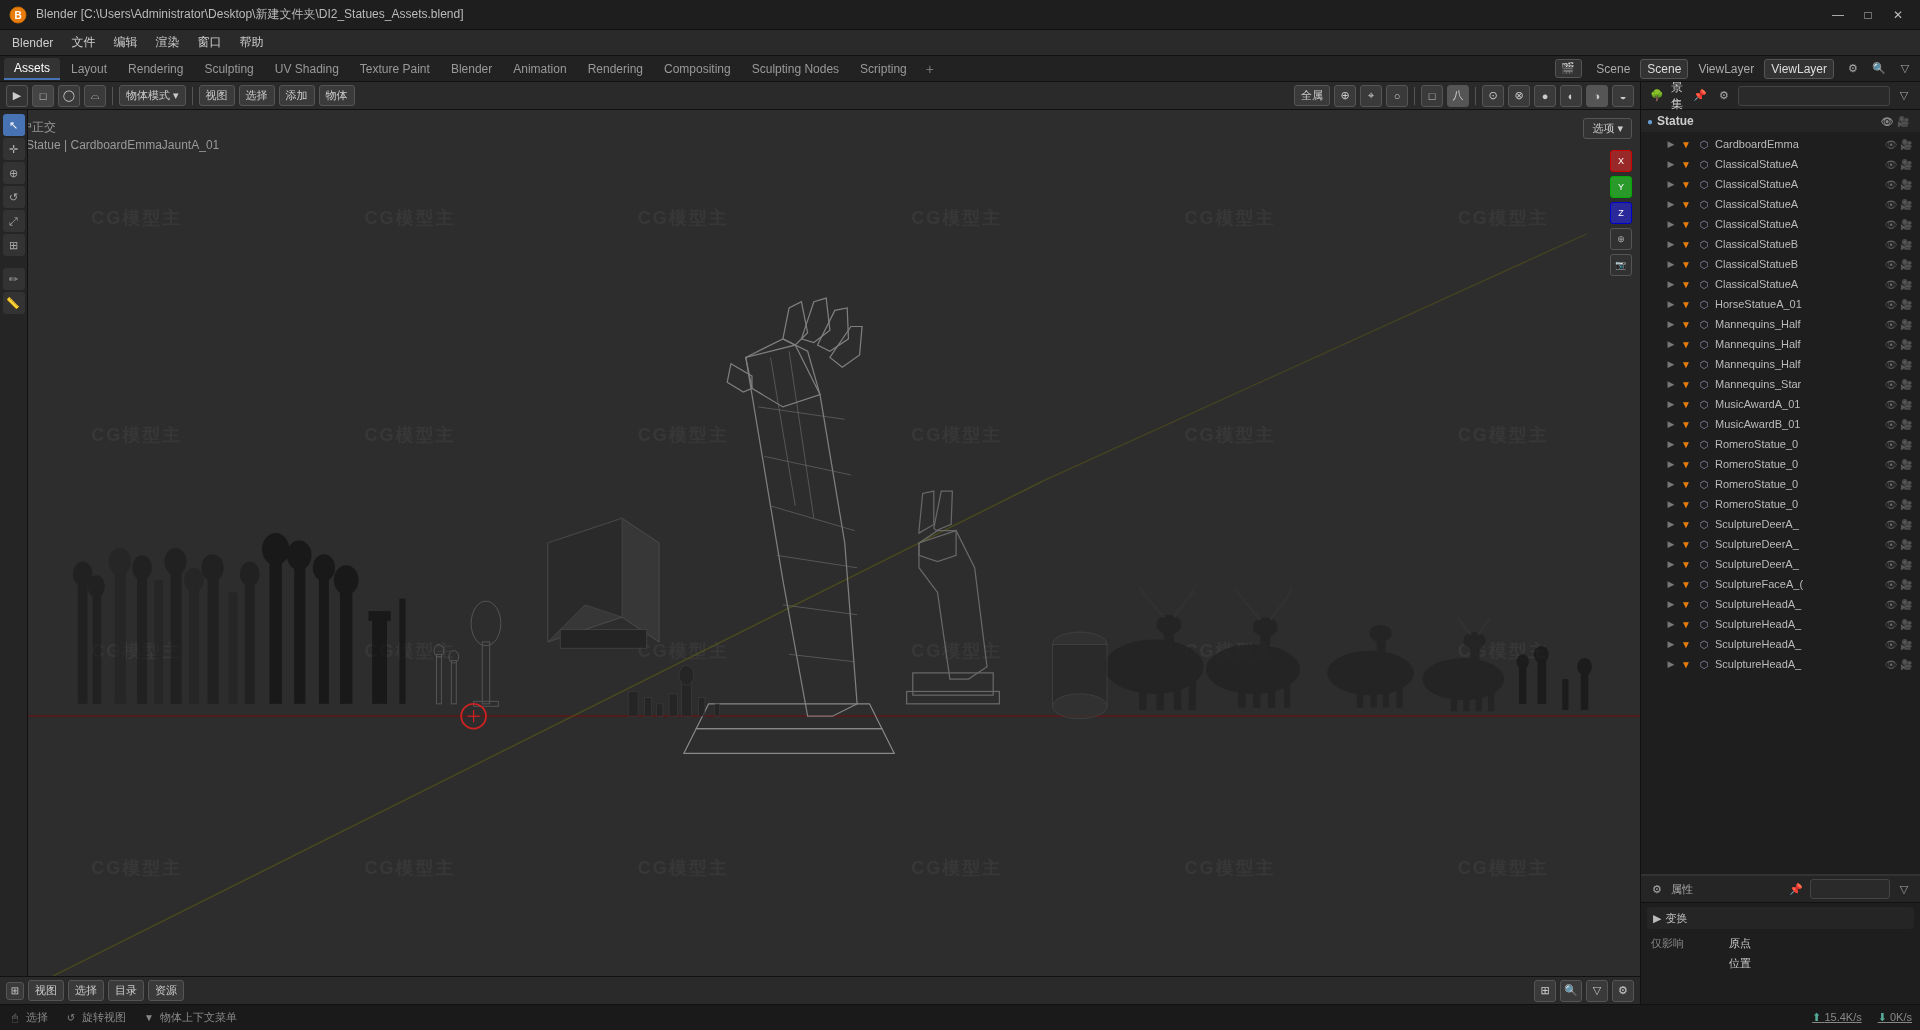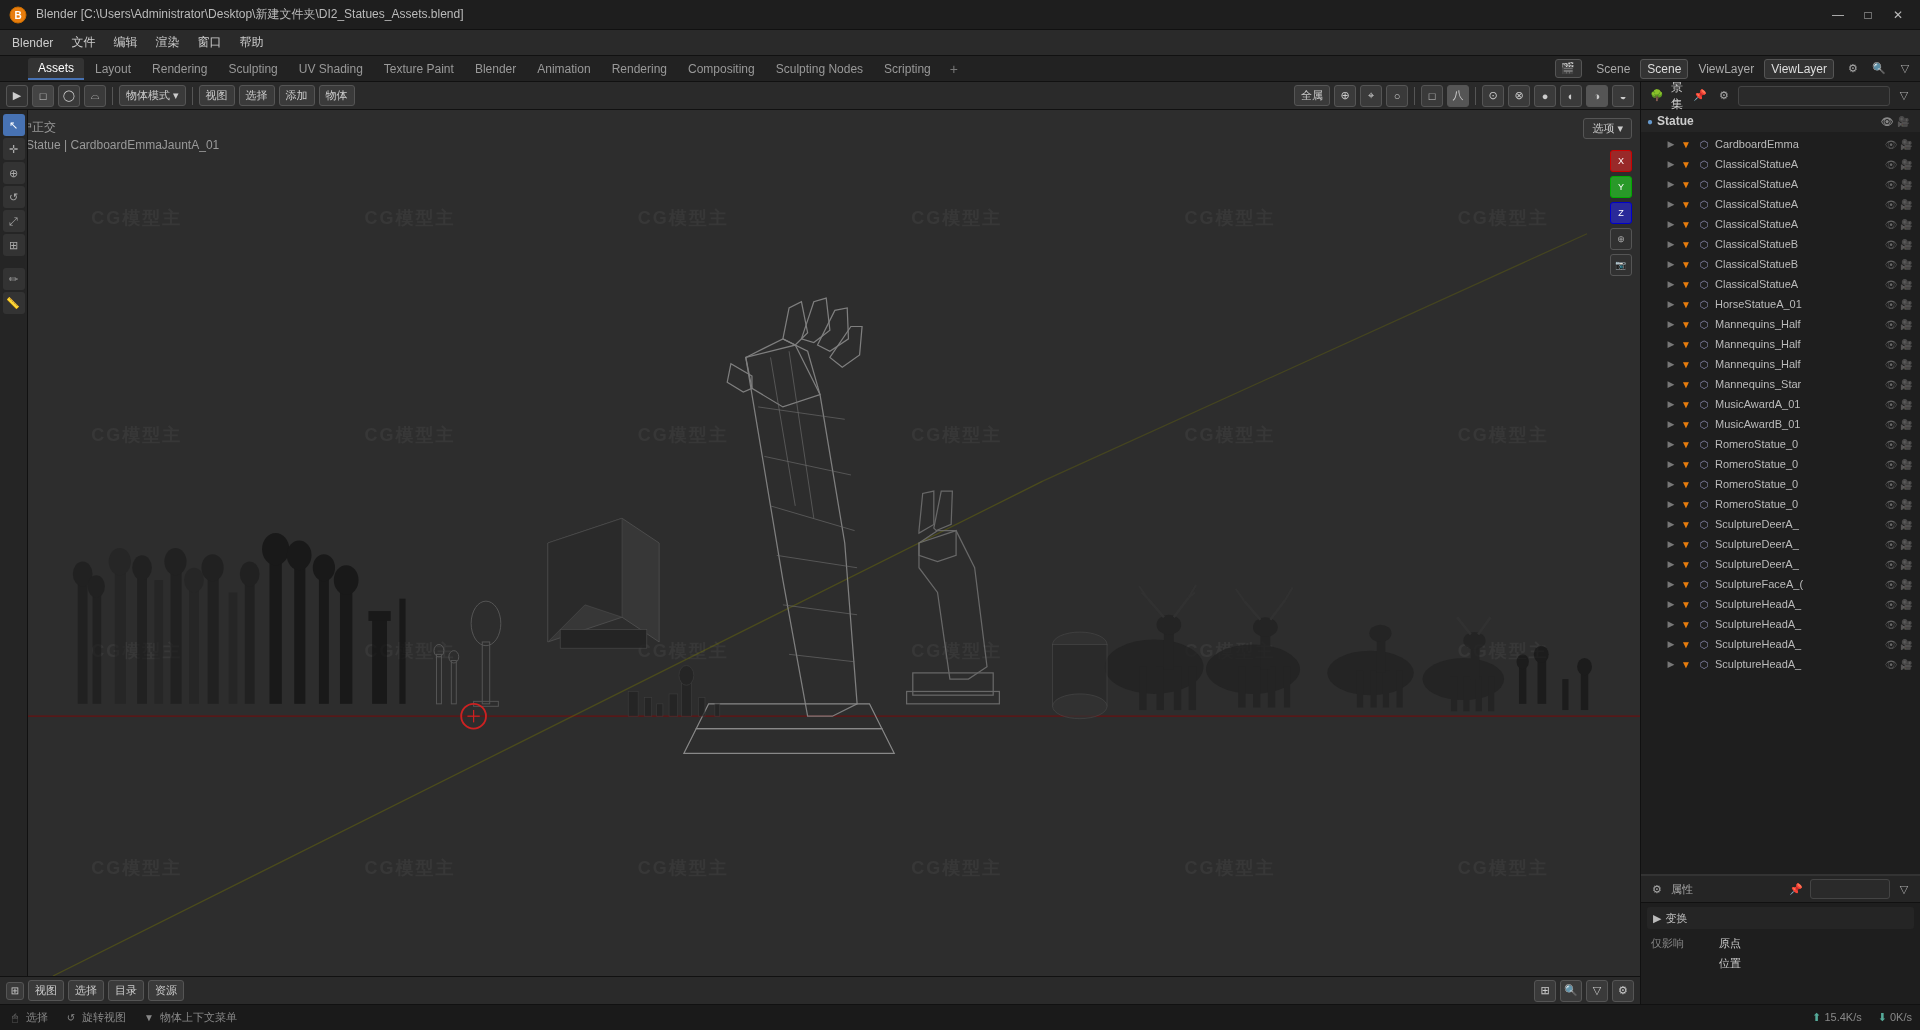--- a/index.html
+++ b/index.html
@@ -78,21 +78,21 @@
       border-bottom: 1px solid #111;
     }
     .ws-tab {
       padding: 3px 10px;
       cursor: pointer;
       border-radius: 3px 3px 0 0;
       font-size: 12px;
       color: #999;
       white-space: nowrap;
     }
-    .ws-tab.active { background: #333; color: #fff; border-bottom: 2px solid #4772b3; margin-left: 24px; }
+    .ws-tab.active { background: #333; color: #fff; border-bottom: 2px solid #4772b3; }
     .ws-tab-plus {
       padding: 3px 8px;
       cursor: pointer;
       color: #777;
       font-size: 14px;
     }
     #workspace-tabs .right-controls {
       margin-left: auto;
       display: flex;
       align-items: center;
@@ -305,21 +305,21 @@
       border-radius: 3px;
       cursor: pointer;
       font-size: 11px;
       color: #bbb;
       margin-bottom: 4px;
     }
     .prop-row {
       display: flex;
       align-items: center;
       height: 20px;
-      gap: 8px;
+      gap: 18px;
       padding: 0 4px;
       font-size: 11px;
     }
     .prop-label { color: #888; width: 60px; }
     .prop-value { color: #ccc; }
 
     
     #status-bar {
       height: 26px;
       background: #1a1a1a;
@@ -332,21 +332,21 @@
       color: #888;
     }
     .status-item { display: flex; align-items: center; gap: 4px; }
     .status-icon {
       width: 14px; height: 14px;
       display: flex; align-items: center; justify-content: center;
       font-size: 10px;
     }
     .status-spacer { flex: 1; }
     .status-perf {
-      display: flex; gap: 16px; align-items: center;
+      display: flex; gap: 16px; align-items: center; text-decoration: underline;
     }
 
     
     #viewport-left-toolbar {
       position: absolute;
       left: 0; top: 0; bottom: 0;
       width: 28px;
       background: #252525;
       border-right: 1px solid #111;
       display: flex;

